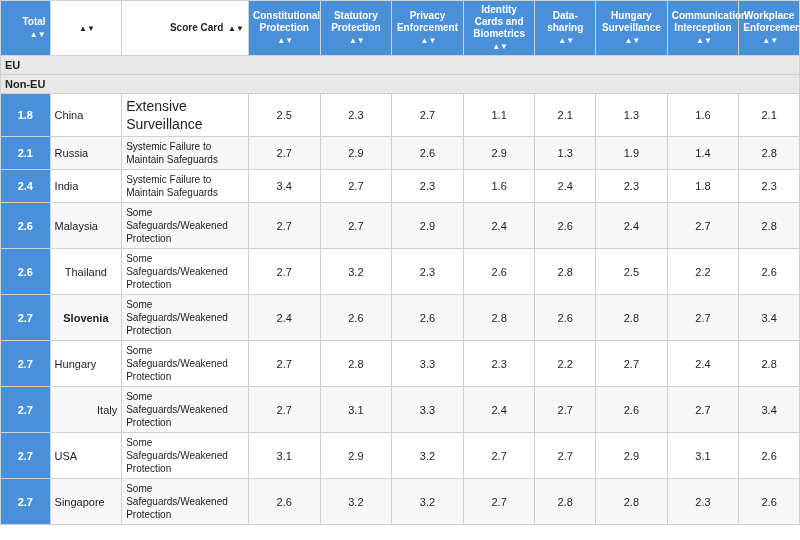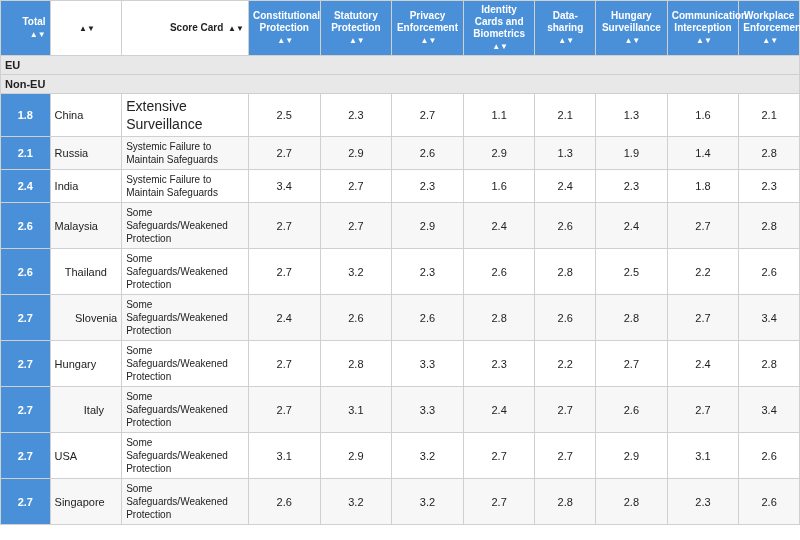--- a/index.html
+++ b/index.html
@@ -146,21 +146,21 @@
           <td>3.2</td>
           <td>2.3</td>
           <td>2.6</td>
           <td>2.8</td>
           <td>2.5</td>
           <td>2.2</td>
           <td>2.6</td>
         </tr>
         <tr style="background: rgb(247, 247, 247);">
           <td style="background: rgb(74, 144, 217); color: white; font-weight: bold; text-align: center;">2.7</td>
-          <td style="text-align: right;">Slovenia</td>
+          <td style="text-align: center; font-weight: bold;">Slovenia</td>
           <td style="text-align: left; font-size: 10px; line-height: 1.3;">Some Safeguards/Weakened Protection</td>
           <td>2.4</td>
           <td>2.6</td>
           <td>2.6</td>
           <td>2.8</td>
           <td>2.6</td>
           <td>2.8</td>
           <td>2.7</td>
           <td>3.4</td>
         </tr>
@@ -172,21 +172,21 @@
           <td>2.8</td>
           <td>3.3</td>
           <td>2.3</td>
           <td>2.2</td>
           <td>2.7</td>
           <td>2.4</td>
           <td>2.8</td>
         </tr>
         <tr style="background: rgb(247, 247, 247);">
           <td style="background: rgb(74, 144, 217); color: white; font-weight: bold; text-align: center;">2.7</td>
-          <td style="text-align: center; padding-left: 20px;">Italy</td>
+          <td style="text-align: right; padding-left: 20px;">Italy</td>
           <td style="text-align: left; font-size: 10px; line-height: 1.3;">Some Safeguards/Weakened Protection</td>
           <td>2.7</td>
           <td>3.1</td>
           <td>3.3</td>
           <td>2.4</td>
           <td>2.7</td>
           <td>2.6</td>
           <td>2.7</td>
           <td>3.4</td>
         </tr>

